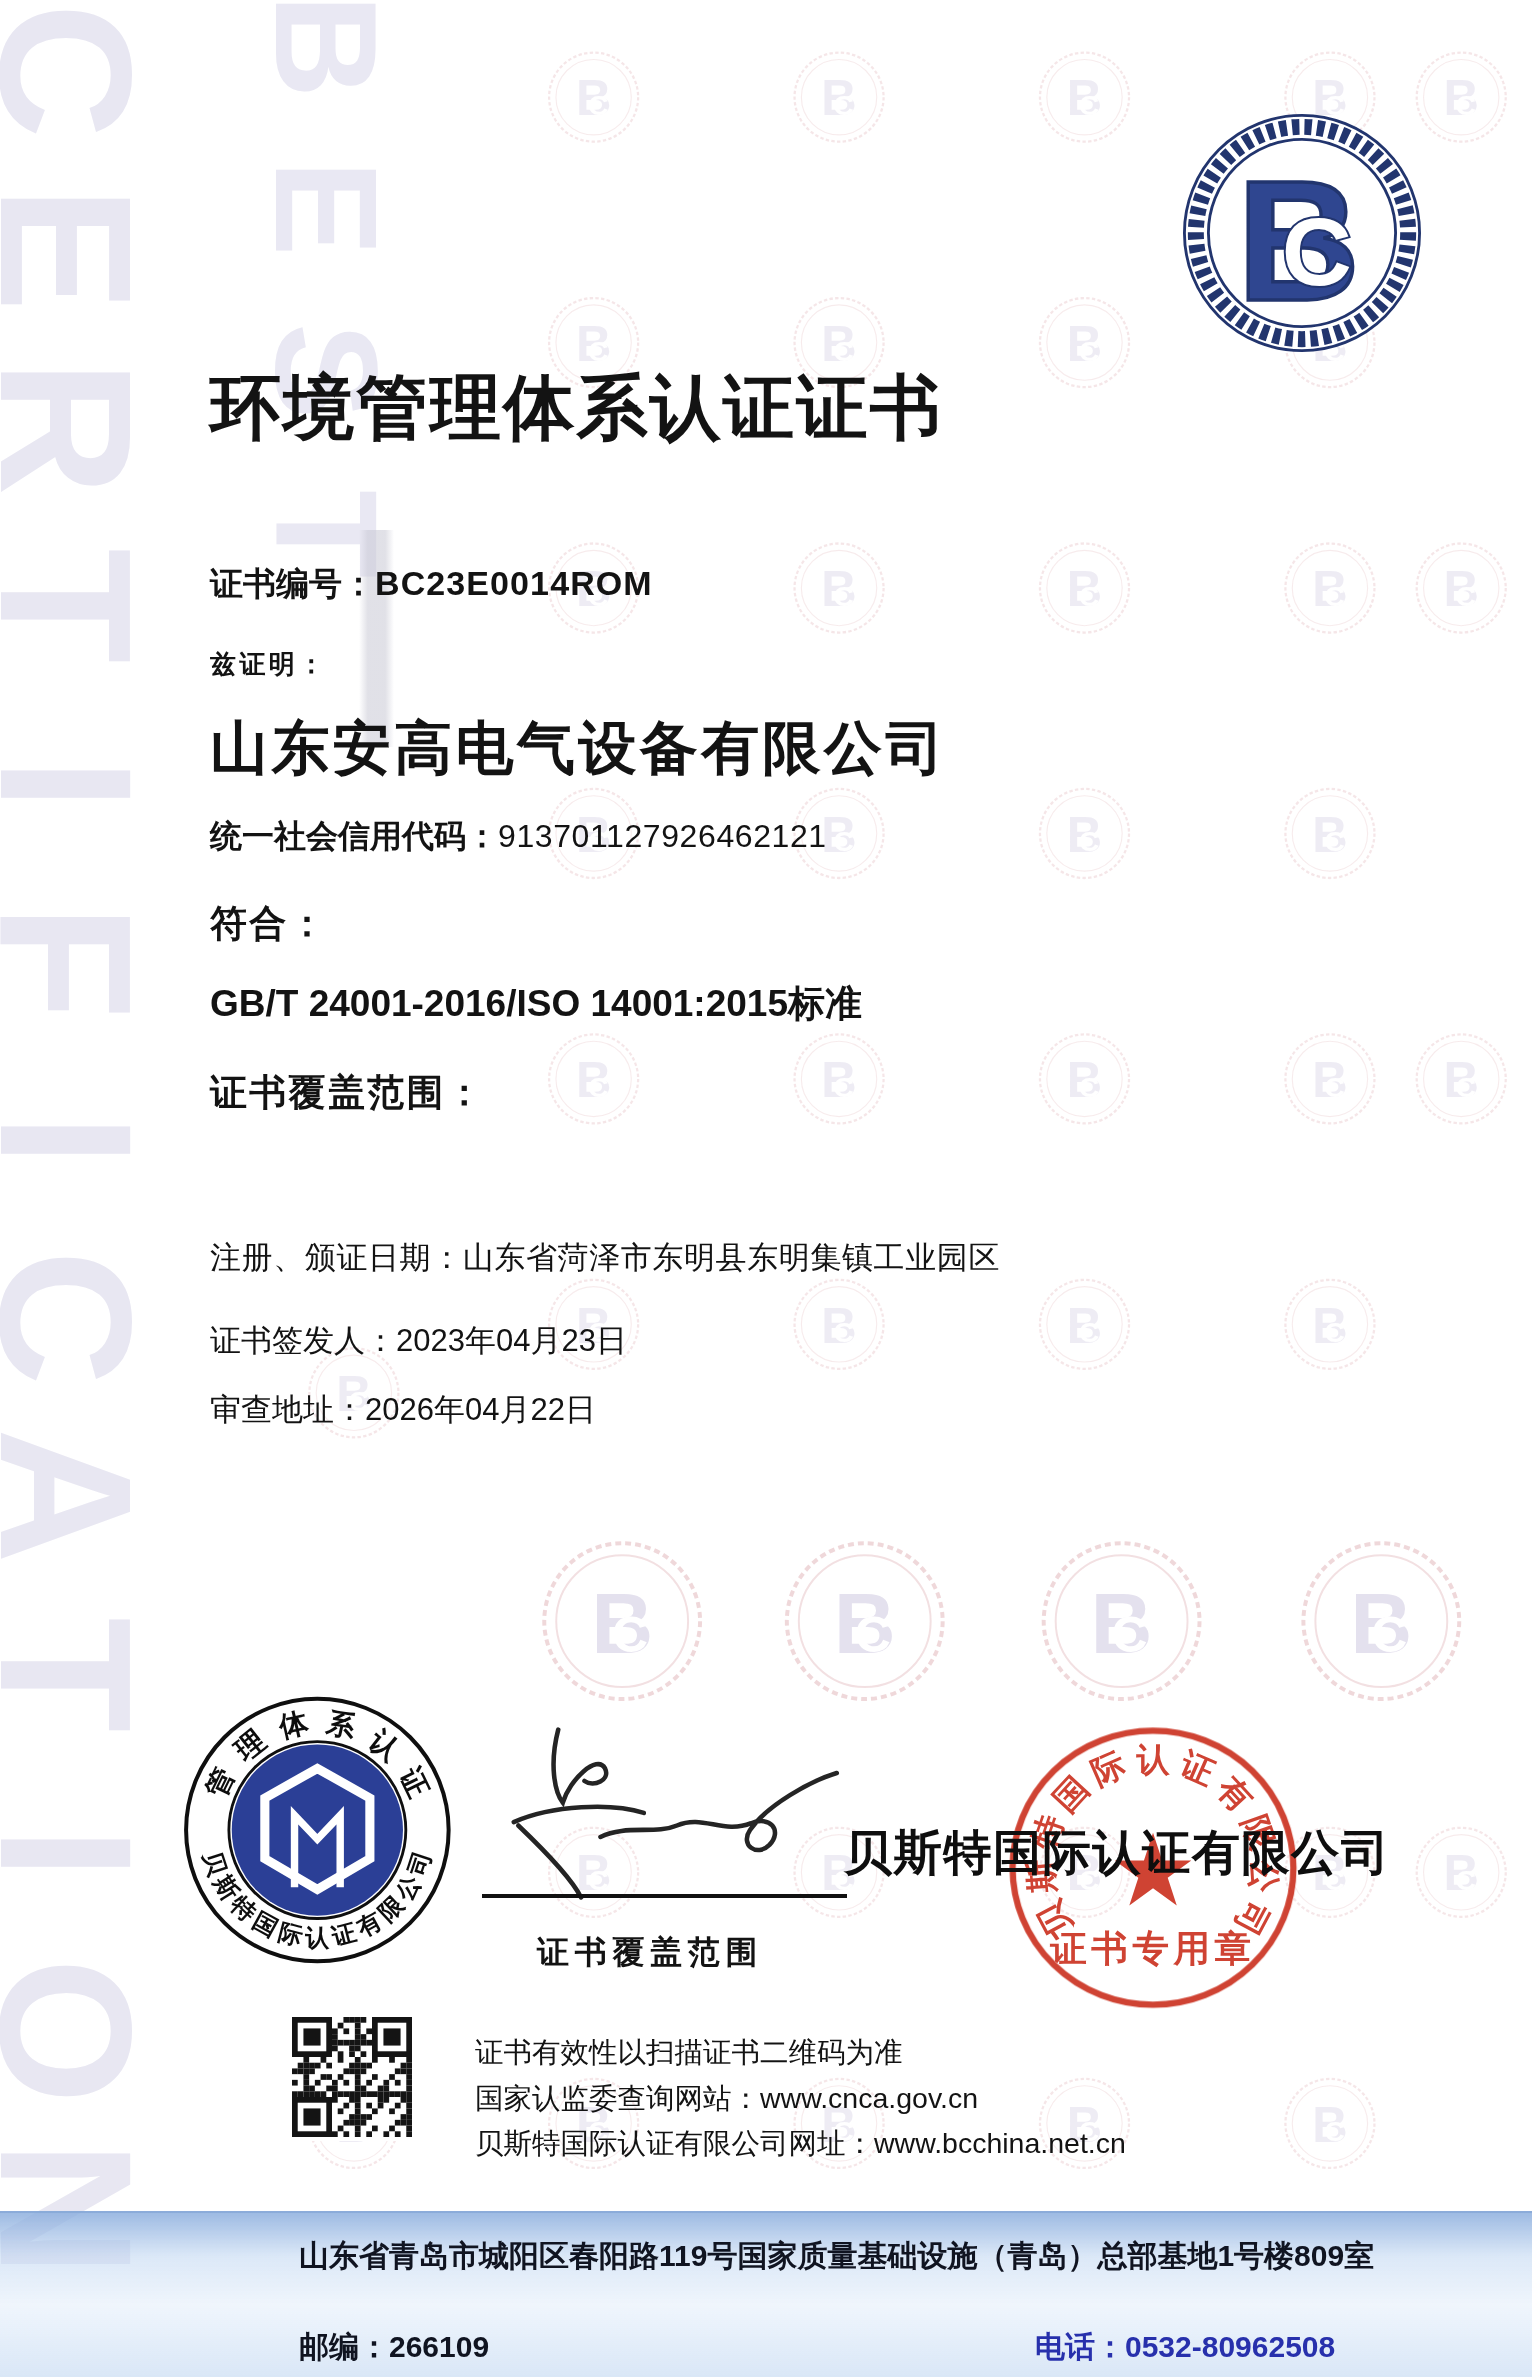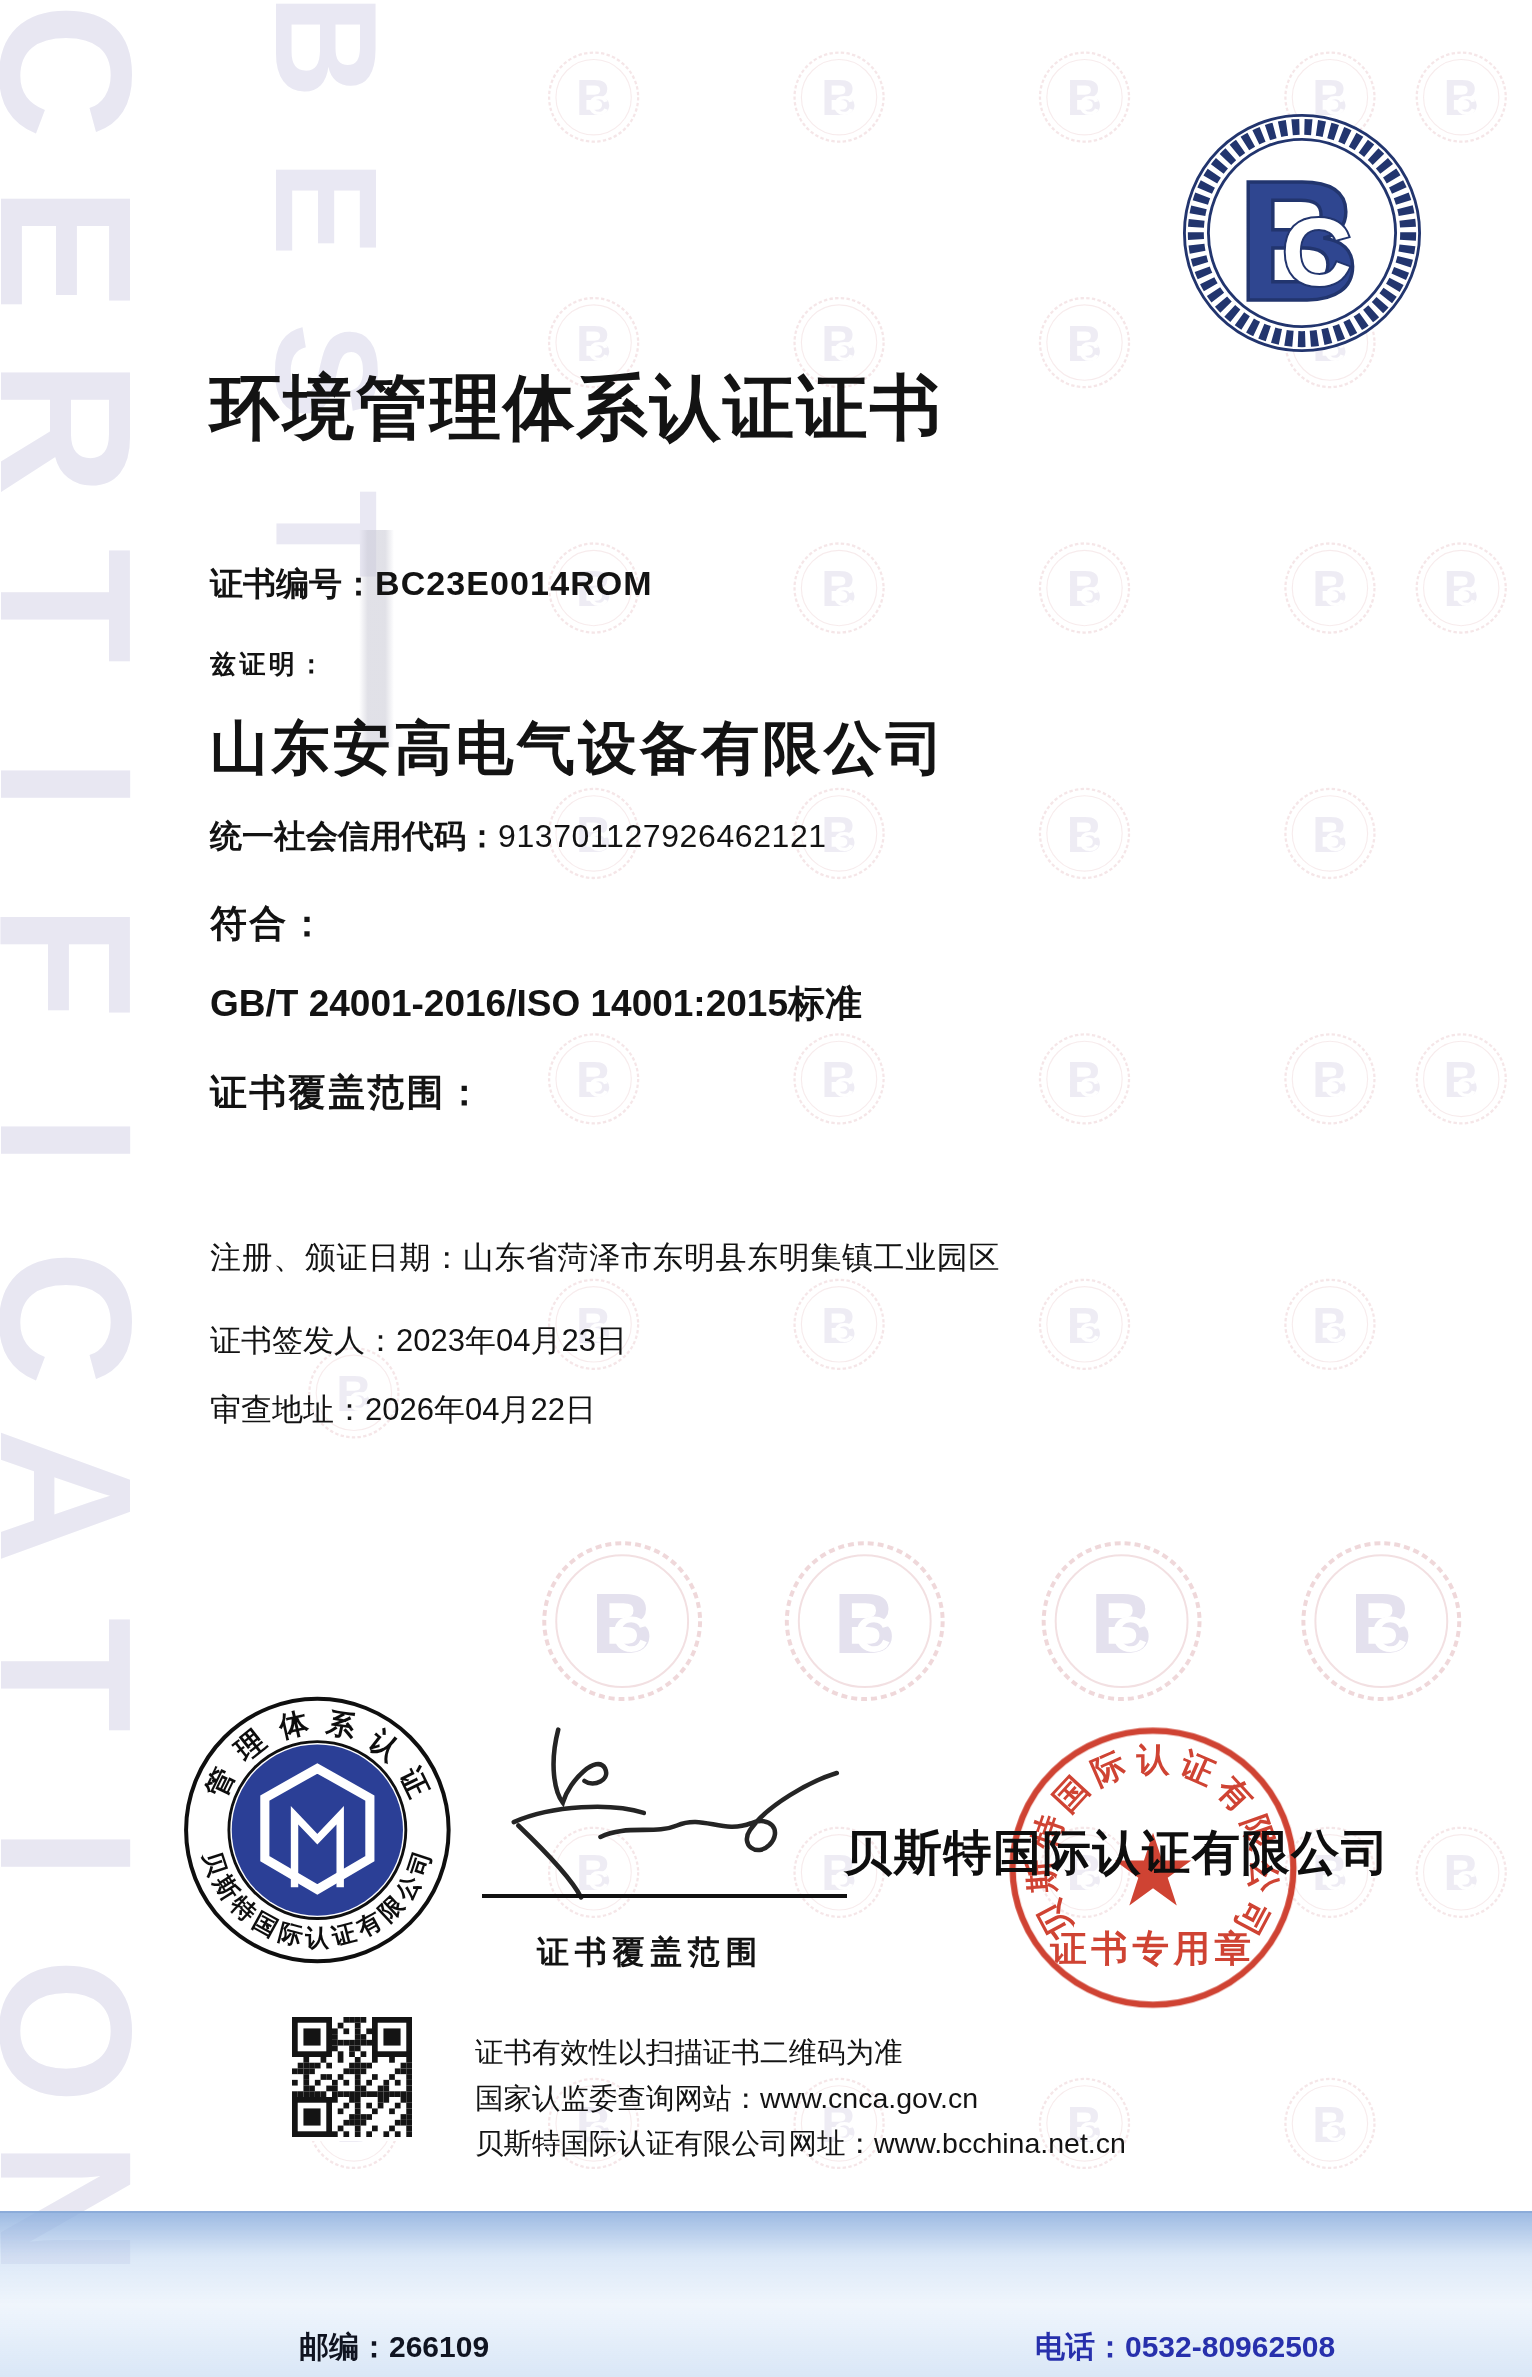--- a/index.html
+++ b/index.html
@@ -346,20 +346,21 @@
   <div class="t z5" style="left:844px;top:1825px;font-size:48px;font-weight:700;letter-spacing:1.7px;color:#0e0e0e;">贝斯特国际认证有限公司</div>
 
   <div class="t z3" style="left:475px;top:2036px;font-size:28.5px;font-weight:500;">证书有效性以扫描证书二维码为准</div>
   <div class="t z3" style="left:475px;top:2082px;font-size:28.5px;font-weight:500;">
     <span>国家认监委查询网站：</span><span>www.cnca.gov.cn</span>
   </div>
   <div class="t z3" style="left:475px;top:2127px;font-size:28.5px;font-weight:500;">
     <span>贝斯特国际认证有限公司网址：</span><span>www.bcchina.net.cn</span>
   </div>
 
+  <div class="t z3" style="left:299px;top:2239px;font-size:30px;font-weight:600;color:#101421;">山东省青岛市城阳区春阳路119号国家质量基础设施（青岛）总部基地1号楼809室</div>
   <div class="t z3" style="left:299px;top:2330px;font-size:30px;font-weight:600;color:#101421;text-align:right;">邮编：266109</div>
   <div class="t z3" style="left:1035px;top:2330px;font-size:30px;font-weight:600;color:#2730ac;">电话：0532-80962508</div>
 
   <svg class="svg-layer z3" id="svg-logo" style="left:1181px;top:112px;" width="242" height="242" viewBox="0 0 424 424">
       <g font-family="&quot;Liberation Sans&quot;,&quot;DejaVu Sans&quot;,sans-serif">
         <circle cx="212" cy="212" r="206" fill="#fff" stroke="#22356e" stroke-width="5"></circle>
         <circle cx="212" cy="212" r="186" fill="none" stroke="#22356e" stroke-width="28" stroke-dasharray="13 9"></circle>
         <circle cx="212" cy="212" r="164" fill="none" stroke="#22356e" stroke-width="5"></circle>
         <text x="206" y="226" font-size="300" font-weight="700" fill="#2f4690" stroke="#22356e" stroke-width="6" text-anchor="middle" dominant-baseline="central">B</text>
         <text x="238" y="244" font-size="170" font-weight="700" fill="#ffffff" stroke="#22356e" stroke-width="7" paint-order="stroke" text-anchor="middle" dominant-baseline="central">C</text>

